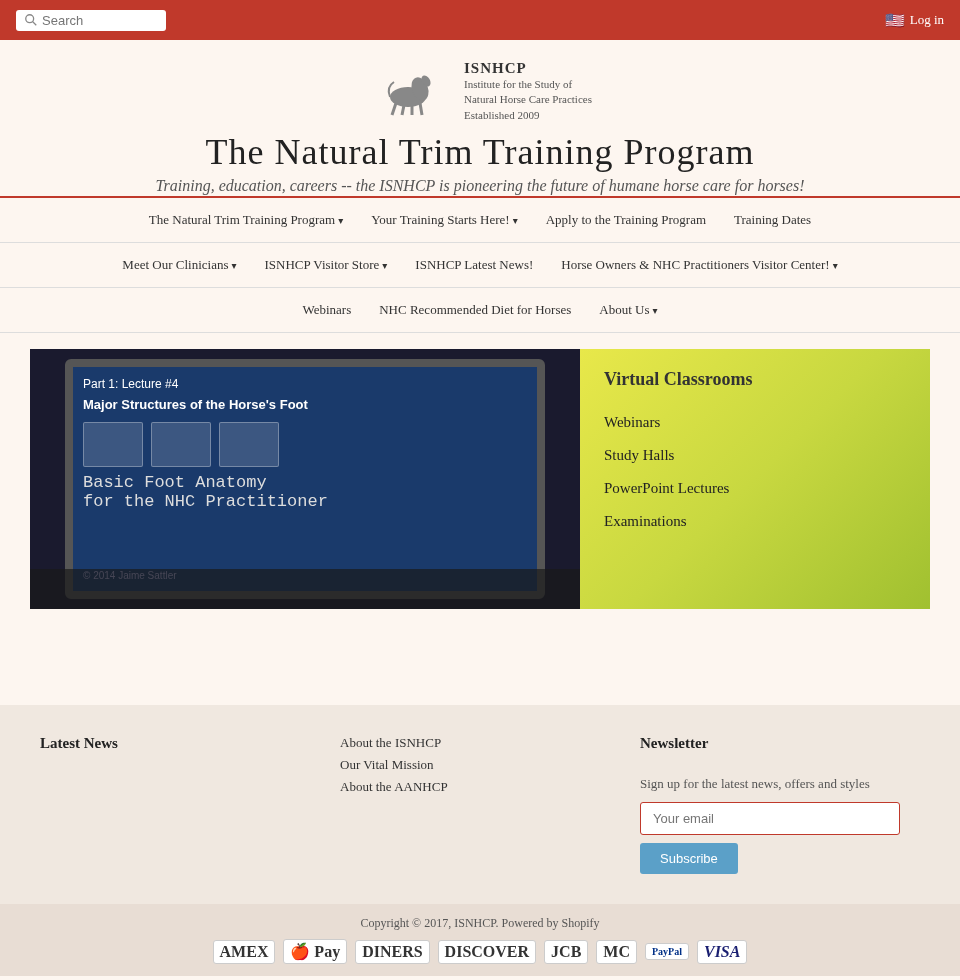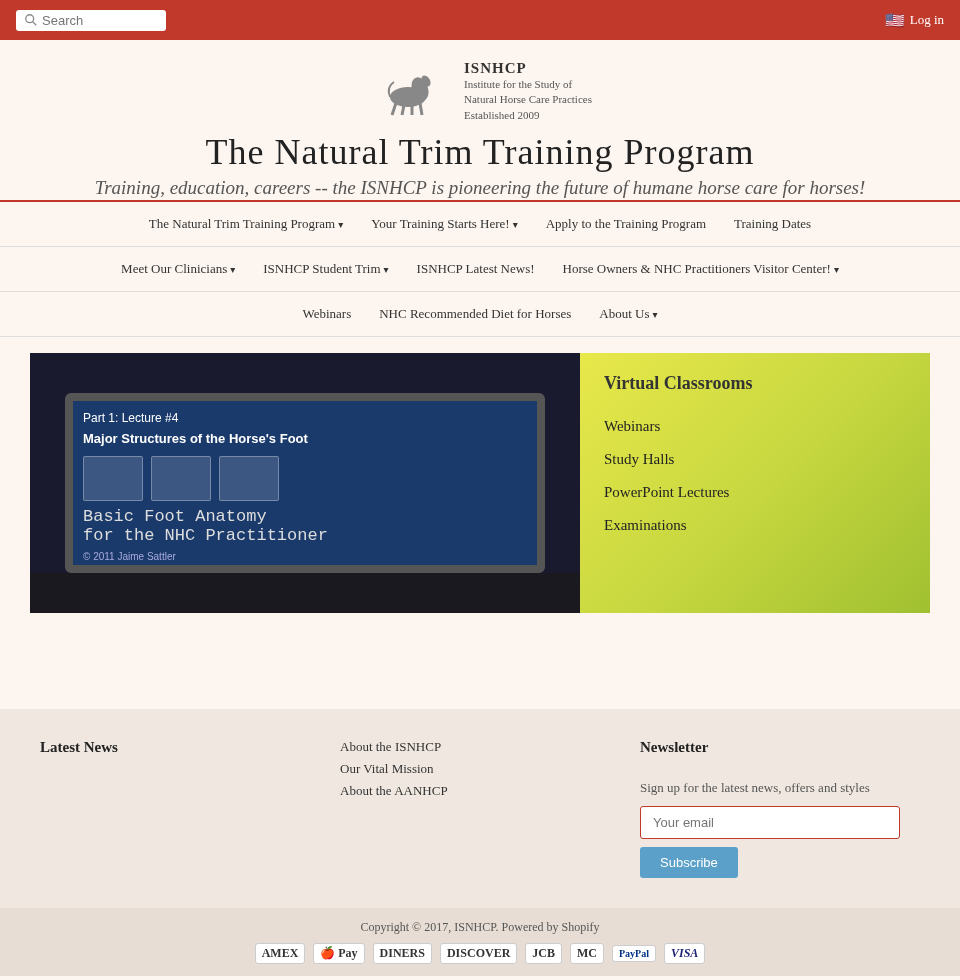--- a/index.html
+++ b/index.html
@@ -37,21 +37,21 @@
     }
     .logo-area { display: flex; align-items: center; justify-content: center; gap: 16px; }
     .logo-emblem {
       width: 80px; height: 50px;
       display: flex; align-items: center; justify-content: center;
     }
     .logo-text-block { text-align: left; }
     .logo-org-name { font-size: 15px; font-weight: bold; color: #333; letter-spacing: 1px; }
     .logo-sub { font-size: 11px; color: #555; line-height: 1.4; }
     .site-title { font-size: 36px; color: #222; font-weight: normal; letter-spacing: 1px; margin-top: 8px; font-family: 'Times New Roman', serif; }
-    .site-tagline { font-size: 19px; color: #555; font-style: italic; margin-top: 4px; }
+    .site-tagline { font-size: 16px; color: #555; font-style: italic; margin-top: 4px; }
 
     
     .nav-primary {
       background: #fdf6f0;
       border-bottom: 1px solid #ddd;
       padding: 0;
     }
     .nav-row {
       display: flex; align-items: center; justify-content: center; flex-wrap: wrap;
       padding: 8px 0;
@@ -90,21 +90,21 @@
       position: relative;
       overflow: hidden;
       display: flex;
       flex-direction: column;
       align-items: center;
       justify-content: center;
     }
     
     .monitor-outer {
       width: 480px;
-      height: 180px;
+      height: 240px;
       background: #222;
       border: 8px solid #555;
       border-radius: 6px;
       position: relative;
       display: flex;
       align-items: center;
       justify-content: center;
     }
     .monitor-screen {
       width: 100%;
@@ -237,21 +237,21 @@
     }
     .footer-copyright { margin-bottom: 8px; }
     .payment-icons {
       display: flex; gap: 8px; justify-content: center; align-items: center; flex-wrap: wrap;
     }
     .pay-icon {
       background: #fff;
       border: 1px solid #ccc;
       border-radius: 3px;
       padding: 2px 6px;
-      font-size: 12px;
+      font-size: 16px;
       font-weight: bold;
       color: #333;
     }
     .pay-icon.visa { color: #1a1f71; font-style: italic; }
     .pay-icon.paypal { color: #003087; font-size: 10px; }
 
     .chevron { font-size: 10px; }
     .flag-icon { font-size: 16px; }
   </style>
 </head>
@@ -314,21 +314,21 @@
       <span>Training Dates</span>
     </div>
   </div>
   <div class="nav-divider"></div>
   <div class="nav-row">
     <div class="nav-item">
       <span>Meet Our Clinicians</span>
       <span class="chevron">▾</span>
     </div>
     <div class="nav-item">
-      <span>ISNHCP Student Trim</span>
+      <span>ISNHCP Visitor Store</span>
       <span class="chevron">▾</span>
     </div>
     <div class="nav-item">
       <span>ISNHCP Latest News!</span>
     </div>
     <div class="nav-item">
       <span>Horse Owners &amp; NHC Practitioners Visitor Center!</span>
       <span class="chevron">▾</span>
     </div>
   </div>
@@ -354,21 +354,21 @@
         <div class="monitor-outer">
           <div class="monitor-screen">
             <div class="monitor-slide-title">Part 1: Lecture #4</div>
             <div class="monitor-slide-title" style="font-size:13px; font-weight:bold;">Major Structures of the Horse's Foot</div>
             <div class="monitor-diagram">
               <div class="diagram-box"></div>
               <div class="diagram-box"></div>
               <div class="diagram-box"></div>
             </div>
             <div class="monitor-slide-subtitle">Basic Foot Anatomy<br>for the NHC Practitioner</div>
-            <div class="monitor-caption">© 2011 Jaime Sattler</div>
+            <div class="monitor-caption">© 2014 Jaime Sattler</div>
           </div>
         </div>
 
         <div style="position:absolute; bottom:0; left:0; right:0; height:40px; background:#1a1a1a; opacity:0.7;"></div>
       </div>
     </div>
     <div class="hero-sidebar">
       <div class="virtual-classrooms-title">Virtual Classrooms</div>
       <div class="vc-link">Webinars</div>
       <div class="vc-link">Study Halls</div>

